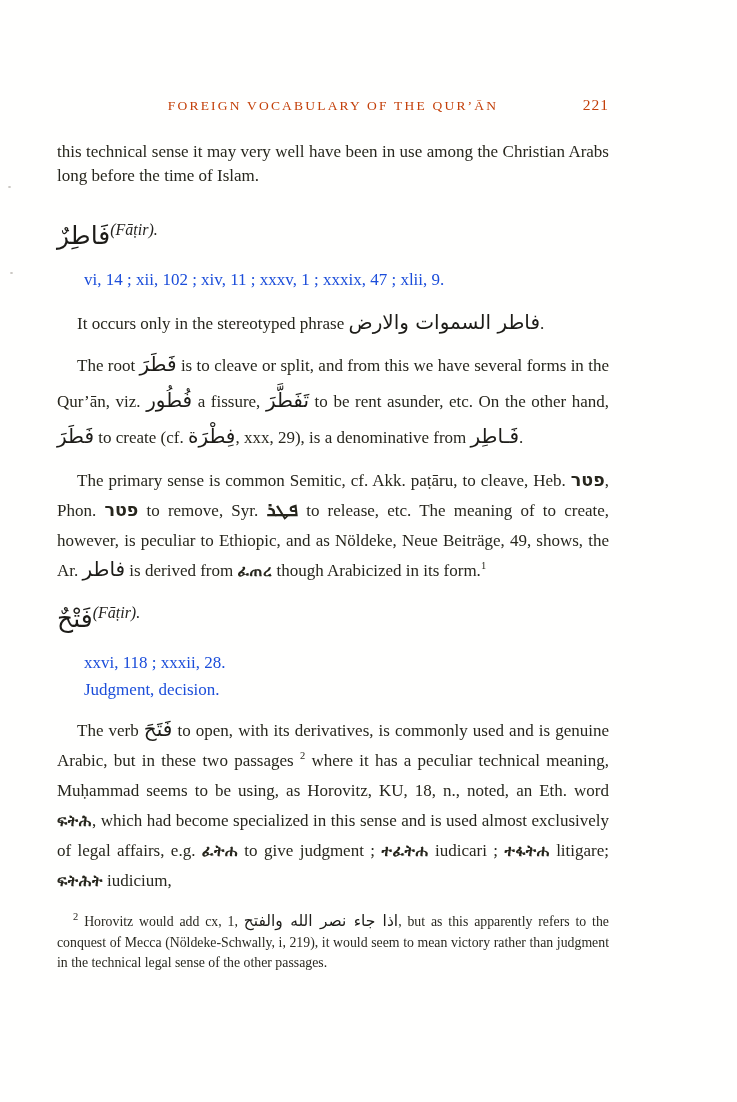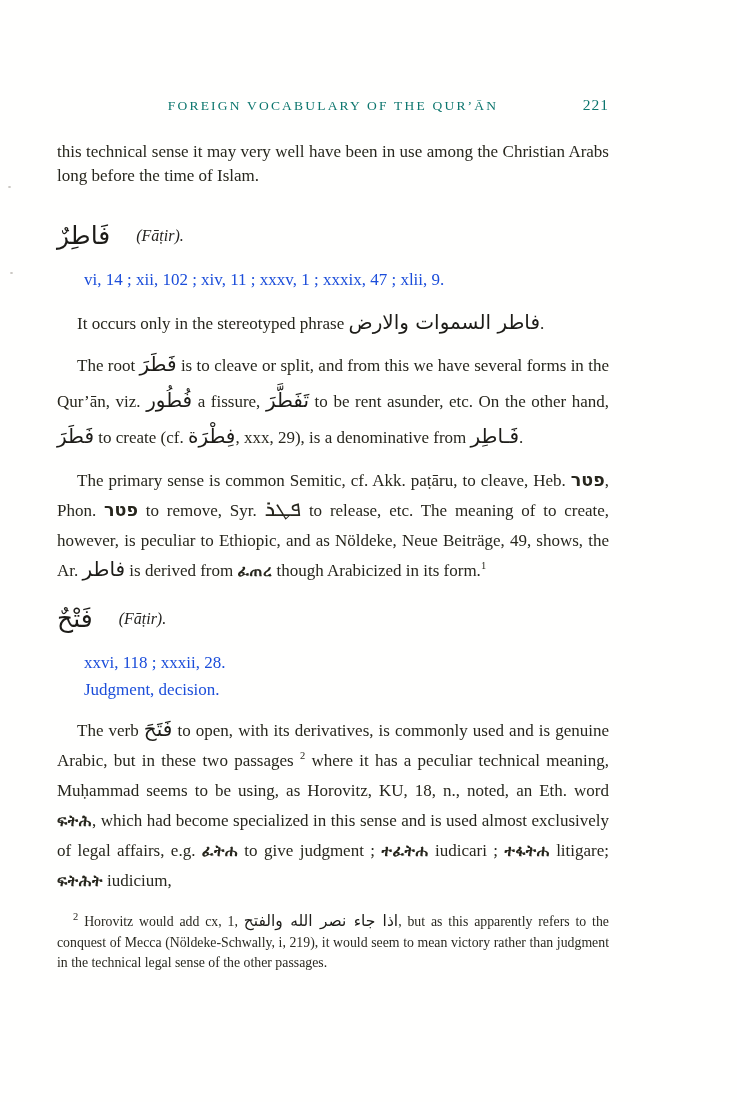--- a/index.html
+++ b/index.html
@@ -12,38 +12,38 @@
     overflow:hidden;
     filter:contrast(1.02);
   }
   .content{position:absolute;left:57px;top:0;width:552px;}
   .running-header{
     position:relative;
     margin-top:98px;
     text-align:center;
     font-size:13.5px;
     letter-spacing:2.2px;
-    color:#0f766e;
+    color:#c2410c;
     white-space:nowrap;
   }
   .page-num{
     position:absolute;right:0;top:-2px;
     font-size:15.5px;letter-spacing:1px;
   }
   p{margin:0;}
   .body-par{
     font-size:17px;
     line-height:23.5px;
     text-align:justify;
     color:#29281f;
   }
   .ind{text-indent:20px;}
   .mt-intro{margin-top:26px;}
   .entry-head{
-    display:flex;align-items:center;gap:26px;
+    display:flex;align-items:flex-start;
     margin-top:34px;
   }
   .headword-ar{
     font-family:"DejaVu Sans",sans-serif;
     font-size:25px;line-height:30px;
     color:#1f1e1a;
   }
   .headword-tr{font-style:italic;font-size:16px;}
   .refs{
     margin-top:15px;
@@ -65,21 +65,21 @@
     font-family:"DejaVu Sans",sans-serif;
     font-size:20px;line-height:0;
     color:#1f1e1a;
   }
   .he{
     font-family:"DejaVu Sans",sans-serif;
     font-weight:700;font-size:17.5px;line-height:0;
   }
   .sy{
     font-family:"DejaVu Sans",sans-serif;
-    font-weight:400;font-size:22px;line-height:0;
+    font-weight:700;font-size:19px;line-height:0;
   }
   .et{
     font-family:"DejaVu Sans",sans-serif;
     font-weight:700;font-size:15.5px;line-height:0;
     letter-spacing:.5px;
   }
   .sup{font-size:10.5px;vertical-align:super;line-height:0;}
   .footnotes{margin-top:16px;}
   .footnote{
     font-size:13.8px;

